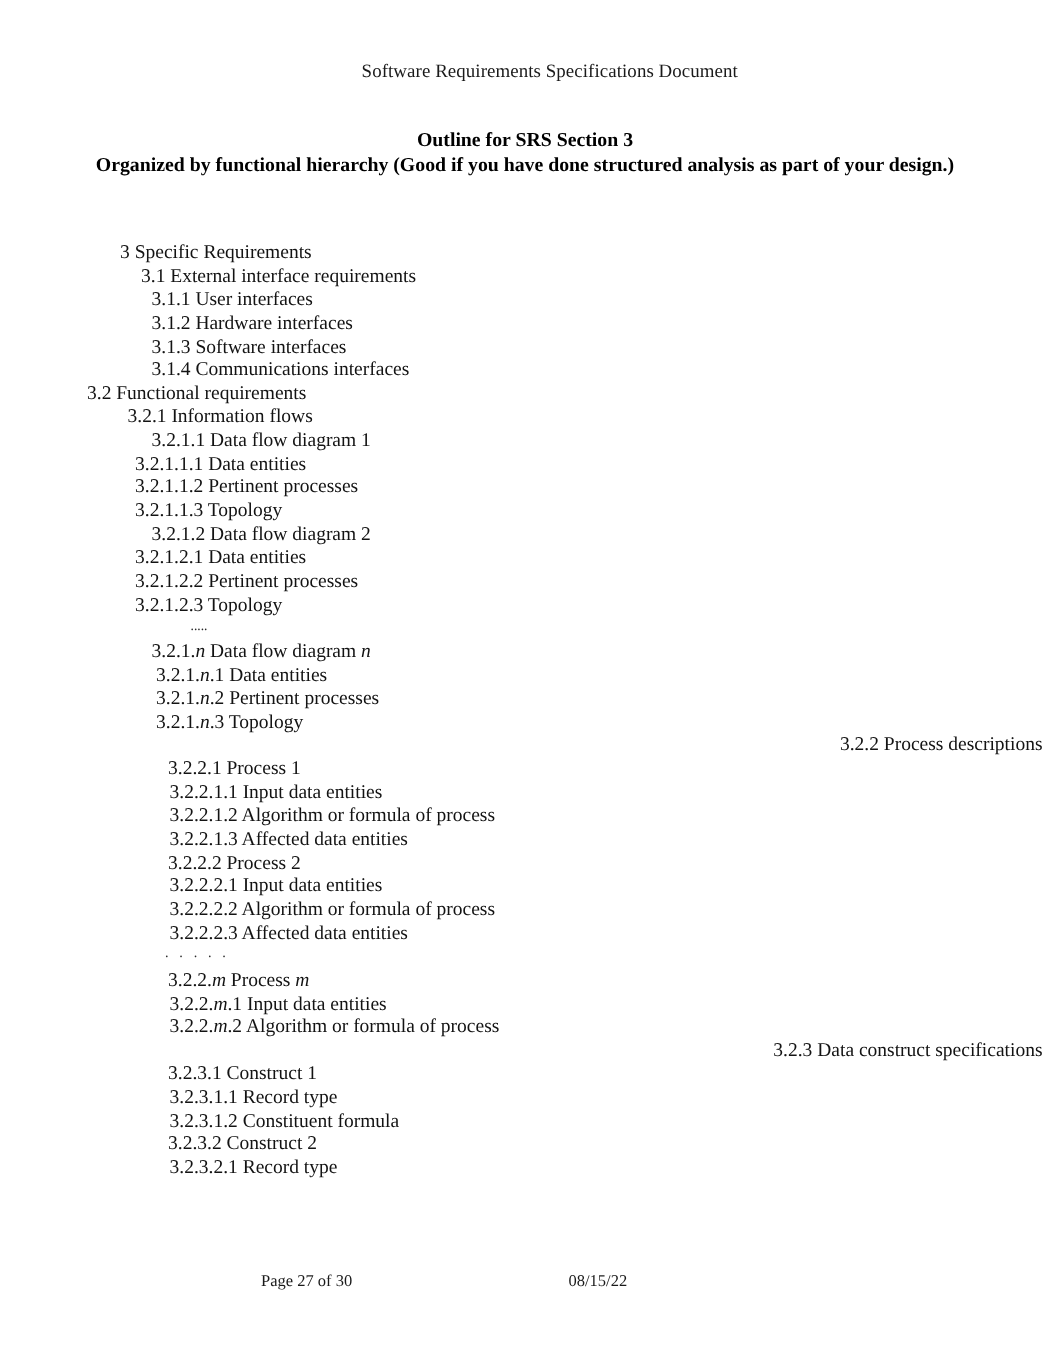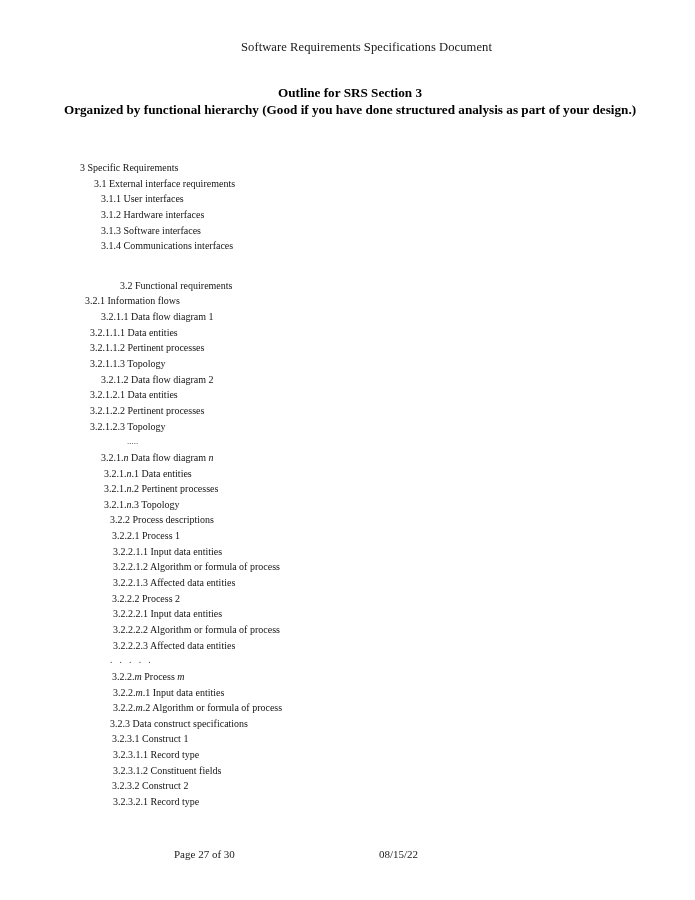--- a/index.html
+++ b/index.html
@@ -55,39 +55,39 @@
   .title-line-2 { display: block; }
 
   
   .outline {
     position: absolute;
     top: 160px;
     left: 0;
     width: 695px;
   }
   .outline-item {
-    font-size: 10px;
+    font-size: 13px;
     line-height: 15.65px;
     height: 15.65px;
     white-space: nowrap;
     color: #131313;
   }
   .outline-item .var {
     font-style: italic;
   }
 
   
   .i0  { padding-left: 80px;  }
   .i1  { padding-left: 94px;  }
   .i2  { padding-left: 101px; }
-  .i2b { padding-left: 120px; margin-top: 24px;  }
+  .i2b { padding-left: 58px;  }
   .i2c { padding-left: 85px;  }
   .i3  { padding-left: 90px; }
   .i4  { padding-left: 104px; }
-  .i5  { padding-left: 110px; }
+  .i5  { padding-left: 110px; text-align: right; }
   .i6  { padding-left: 112px; }
   .i7  { padding-left: 113px; }
   .i8  { padding-left: 116px; }
 
   
   .ellipsis {
     font-size: 12.4px;
     line-height: 15.65px;
     height: 15.65px;
     color: #2a2a2a;
@@ -169,21 +169,21 @@
       <div class="outline-item i7">3.2.2.2.1 Input data entities</div>
       <div class="outline-item i7">3.2.2.2.2 Algorithm or formula of process</div>
       <div class="outline-item i7">3.2.2.2.3 Affected data entities</div>
       <div class="ellipsis ellipsis-wide">. . . . .</div>
       <div class="outline-item i6">3.2.2.<i class="var">m</i> Process <i class="var">m</i></div>
       <div class="outline-item i7">3.2.2.<i class="var">m</i>.1 Input data entities</div>
       <div class="outline-item i7">3.2.2.<i class="var">m</i>.2 Algorithm or formula of process</div>
       <div class="outline-item i5">3.2.3 Data construct specifications</div>
       <div class="outline-item i6">3.2.3.1 Construct 1</div>
       <div class="outline-item i7">3.2.3.1.1 Record type</div>
-      <div class="outline-item i7">3.2.3.1.2 Constituent fields</div>
+      <div class="outline-item i7">3.2.3.1.2 Constituent formula</div>
       <div class="outline-item i6">3.2.3.2 Construct 2</div>
       <div class="outline-item i7">3.2.3.2.1 Record type</div>
     </div>
 
   <div class="doc-footer">
     <span class="footer-page">Page 27 of 30</span>
     <span class="footer-date">08/15/22</span>
   </div>
 
 </div>

